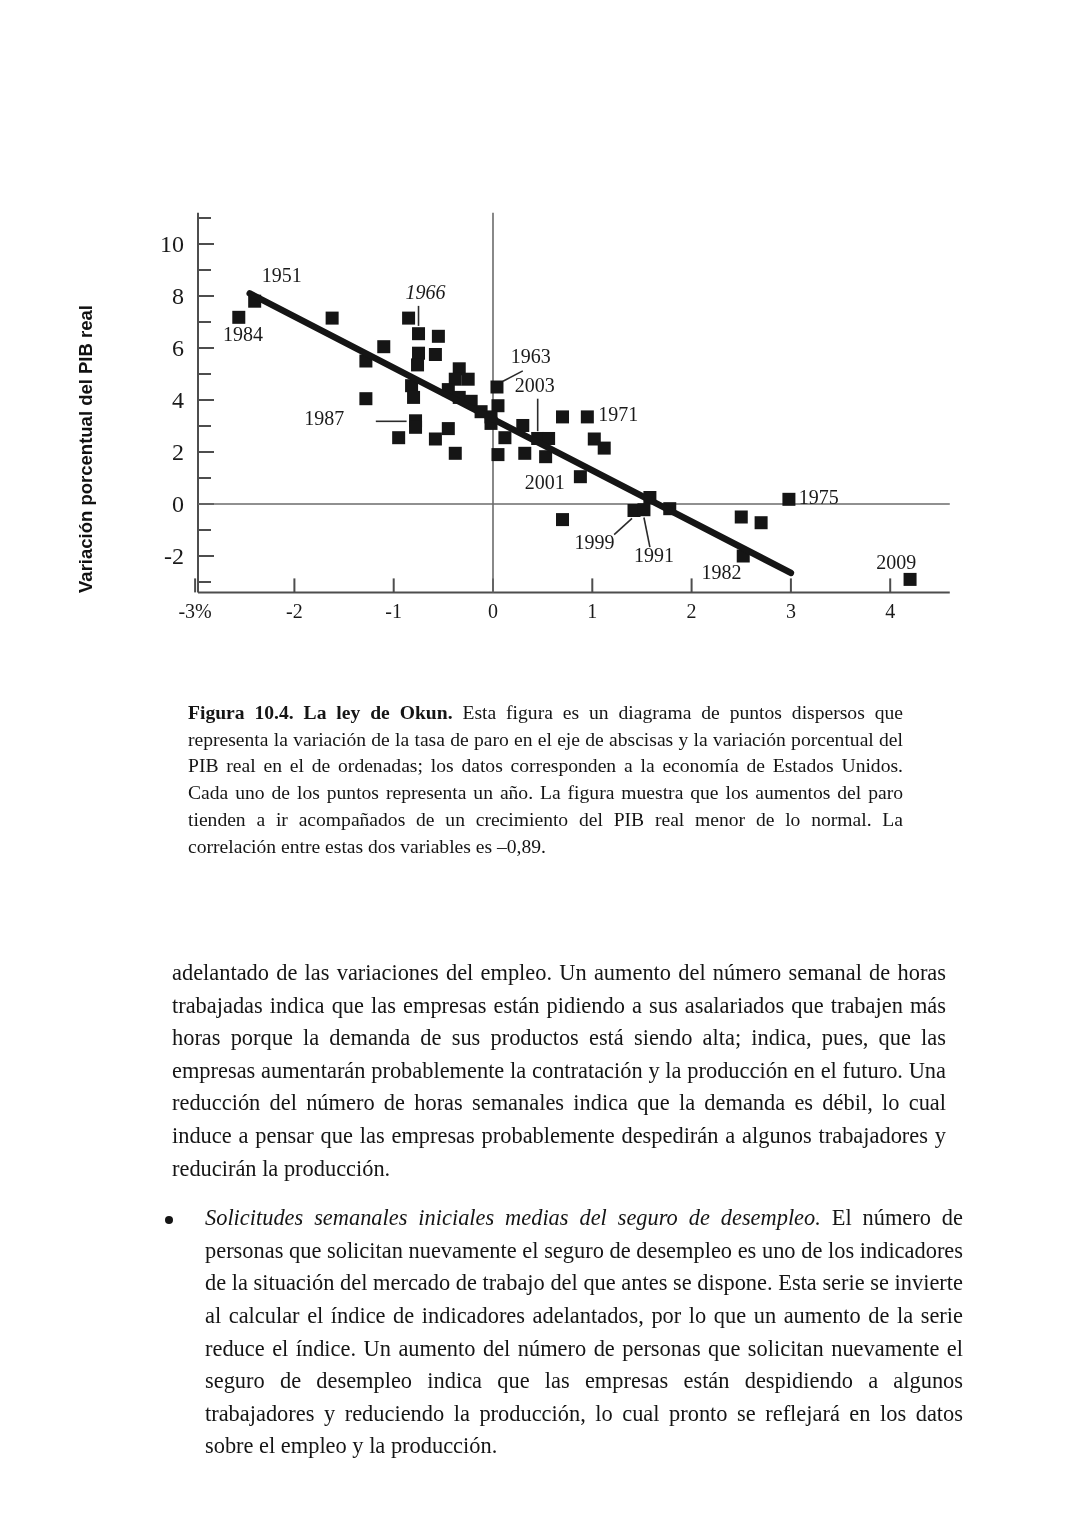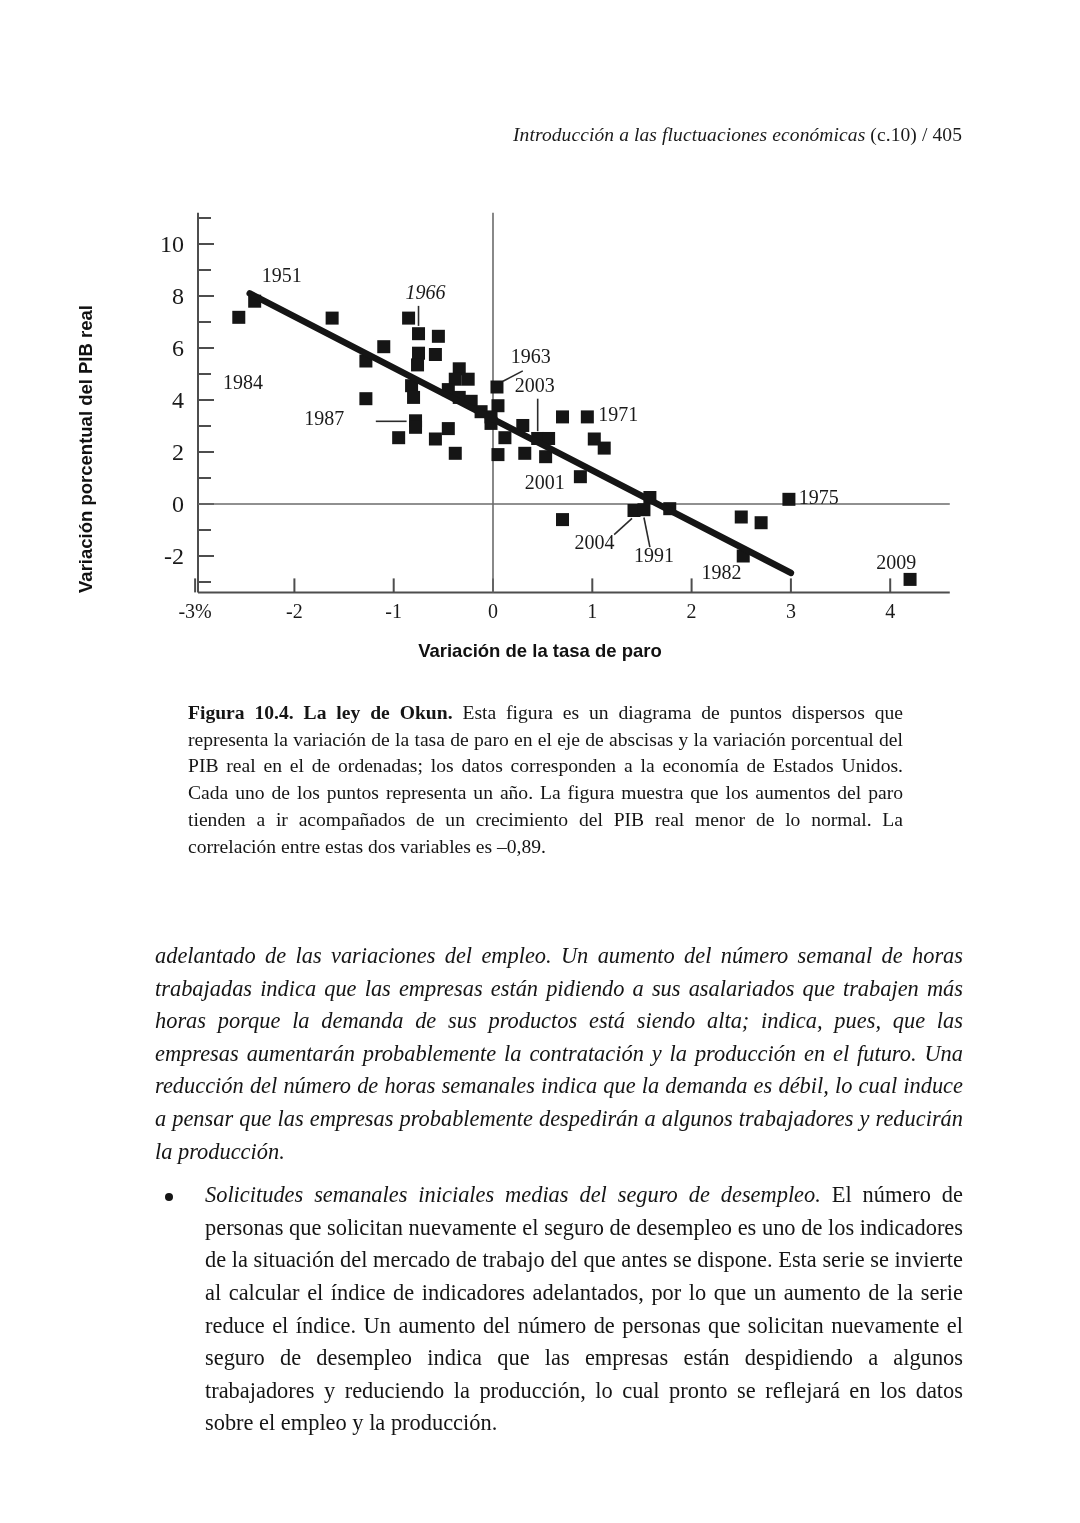--- a/index.html
+++ b/index.html
@@ -89,45 +89,39 @@
   
   .body{
     position:absolute;
     left:155px; top:940px;
     width:808px;
     font-size:22.4px;
     line-height:1.455;
     text-align:justify;
     color:#151515;
   }
-  .body p{margin:0;font-style:italic;}
+  .body p{margin:17px;}
   .bullet-row{
     position:relative;
     padding-left:50px;
     margin-top:11px;
   }
   .bullet-dot{
     position:absolute;
     left:10px; top:0.62em;
     width:8px;height:8px;border-radius:50%;
     background:#151515;
   }
   .bullet-row i{font-style:italic;}
 </style>
 </head>
 <body>
 
 <div class="page">
 
-  <div class="runhead">
-    <i>Introducción a las fluctuaciones económicas</i>
-    <span>(c.10)</span>
-    <span>/</span>
-    <span>405</span>
-  </div>
 
   <div class="figure">
     <div class="plot">
 
       <svg class="canvas" width="1080" height="510">
         <g id="axes-layer">
             <line x1="198" y1="42.80000000000001" x2="198" y2="422.4" stroke="#4d4d4d" stroke-width="2"></line>
             <line x1="198" y1="422.4" x2="949.78" y2="422.4" stroke="#4d4d4d" stroke-width="2"></line>
             <line x1="198" y1="412" x2="211" y2="412" stroke="#4d4d4d" stroke-width="2"></line>
             <line x1="198" y1="386" x2="214" y2="386" stroke="#4d4d4d" stroke-width="2"></line>
@@ -219,21 +213,20 @@
             <line x1="418.525" y1="135.88" x2="418.525" y2="155.9" stroke="#2b2b2b" stroke-width="1.6"></line>
             <line x1="522.79" y1="200.88" x2="502.93" y2="211.28" stroke="#2b2b2b" stroke-width="1.6"></line>
             <line x1="537.685" y1="228.7" x2="537.685" y2="261.2" stroke="#2b2b2b" stroke-width="1.6"></line>
             <line x1="375.826" y1="251.32" x2="406.60900000000004" y2="251.32" stroke="#2b2b2b" stroke-width="1.6"></line>
             <line x1="614.146" y1="364.68" x2="632.02" y2="348.3" stroke="#2b2b2b" stroke-width="1.6"></line>
             <line x1="649.894" y1="377.15999999999997" x2="643.936" y2="347.52" stroke="#2b2b2b" stroke-width="1.6"></line>
           </g>
       </svg>
 
       <div class="ylabel">Variación porcentual del PIB real</div>
-      <div class="xlabel">Variación de la tasa de paro</div>
 
       <div id="ytick-layer">
           <div class="ytick-label" style="left: 136px; top: 61px;">10</div>
           <div class="ytick-label" style="left: 136px; top: 113px;">8</div>
           <div class="ytick-label" style="left: 136px; top: 165px;">6</div>
           <div class="ytick-label" style="left: 136px; top: 217px;">4</div>
           <div class="ytick-label" style="left: 136px; top: 269px;">2</div>
           <div class="ytick-label" style="left: 136px; top: 321px;">0</div>
           <div class="ytick-label" style="left: 136px; top: 373px;">-2</div>
         </div>
@@ -242,28 +235,28 @@
           <div class="xtick-label" style="left: 264.4px; top: 430.4px;">-2</div>
           <div class="xtick-label" style="left: 363.7px; top: 430.4px;">-1</div>
           <div class="xtick-label" style="left: 463px; top: 430.4px;">0</div>
           <div class="xtick-label" style="left: 562.3px; top: 430.4px;">1</div>
           <div class="xtick-label" style="left: 661.6px; top: 430.4px;">2</div>
           <div class="xtick-label" style="left: 760.9px; top: 430.4px;">3</div>
           <div class="xtick-label" style="left: 860.2px; top: 430.4px;">4</div>
         </div>
       <div id="ann-layer">
           <div class="pt-label" style="left: 261.631px; top: 93.5px; text-align: right;">1951</div>
-          <div class="pt-label" style="left: 222.904px; top: 153.3px; margin-top: 48px;">1984</div>
+          <div class="pt-label" style="left: 222.904px; top: 153.3px;">1984</div>
           <div class="pt-label" style="left: 405.616px; top: 111px; font-style: italic;">1966</div>
           <div class="pt-label" style="left: 510.874px; top: 175.4px;">1963</div>
           <div class="pt-label" style="left: 514.846px; top: 204px;">2003</div>
           <div class="pt-label" style="left: 304.33px; top: 237.28px;">1987</div>
           <div class="pt-label" style="left: 598.258px; top: 232.6px;">1971</div>
           <div class="pt-label" style="left: 524.776px; top: 300.72px;">2001</div>
-          <div class="pt-label" style="left: 574.426px; top: 361.3px;">2004</div>
+          <div class="pt-label" style="left: 574.426px; top: 361.3px;">1999</div>
           <div class="pt-label" style="left: 634.006px; top: 373.52px;">1991</div>
           <div class="pt-label" style="left: 798.844px; top: 316.32px;">1975</div>
           <div class="pt-label" style="left: 701.53px; top: 391.2px;">1982</div>
           <div class="pt-label" style="left: 876.298px; top: 380.8px;">2009</div>
         </div>
     </div>
   </div>
 
   <div class="caption">
     <b>Figura 10.4. La ley de Okun.</b><span> Esta figura es un diagrama de puntos dispersos que representa la variación de la tasa de paro en el eje de abscisas y la variación porcentual del PIB real en el de ordenadas; los datos corresponden a la economía de Estados Unidos. Cada uno de los puntos representa un año. La figura muestra que los aumentos del paro tienden a ir acompañados de un crecimiento del PIB real menor de lo normal. La correlación entre estas dos variables es –0,89.</span>

